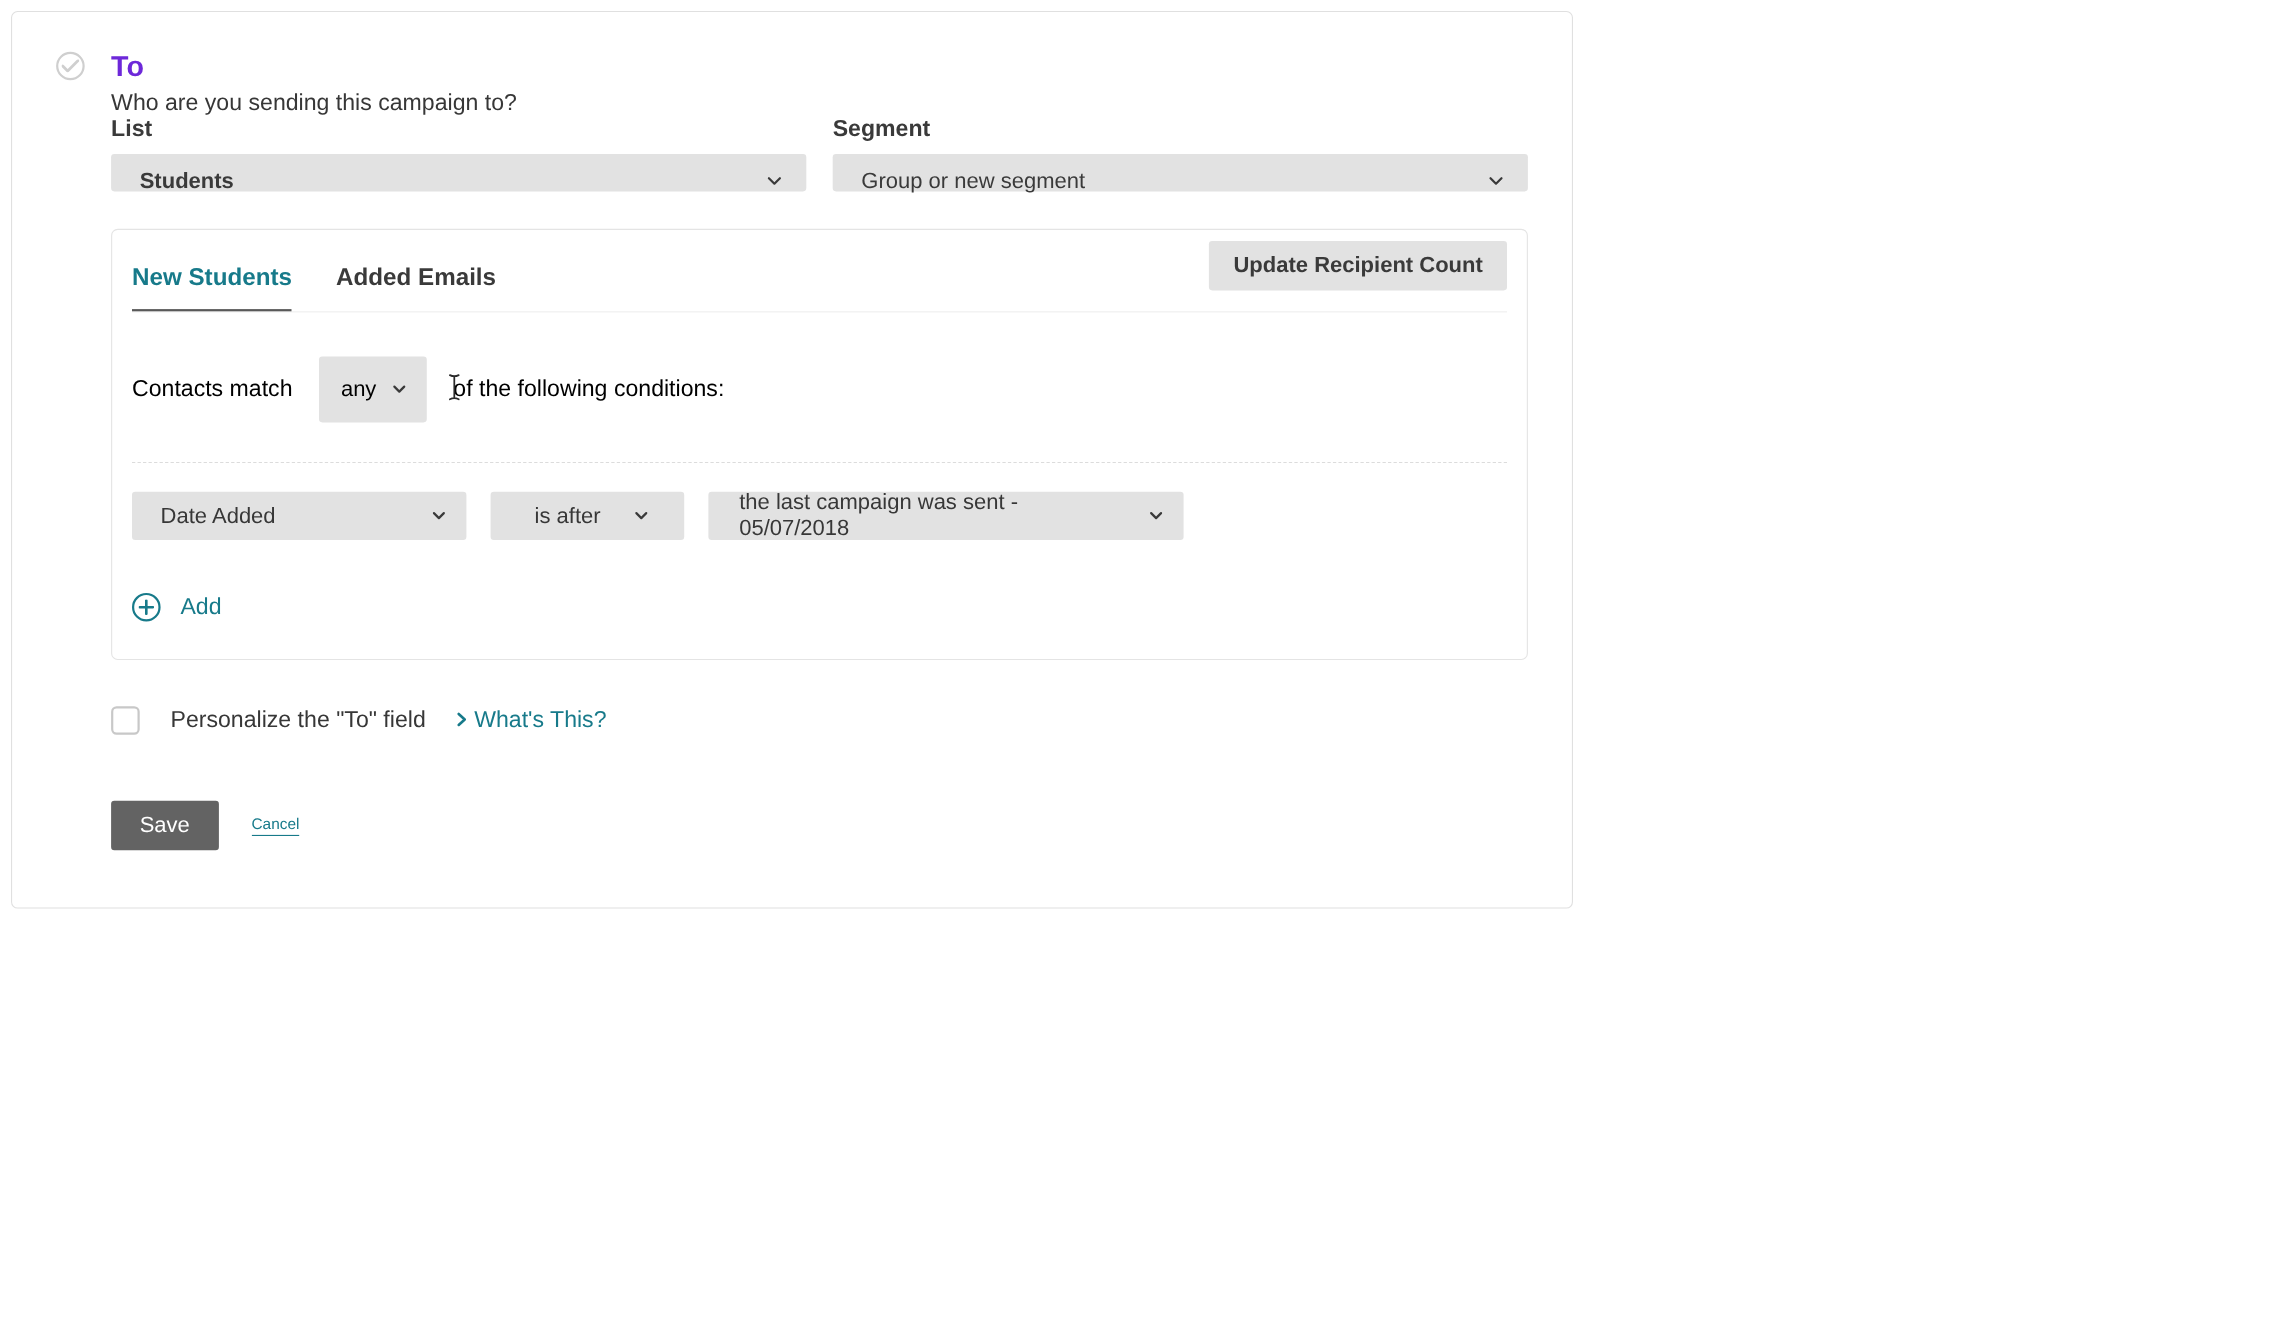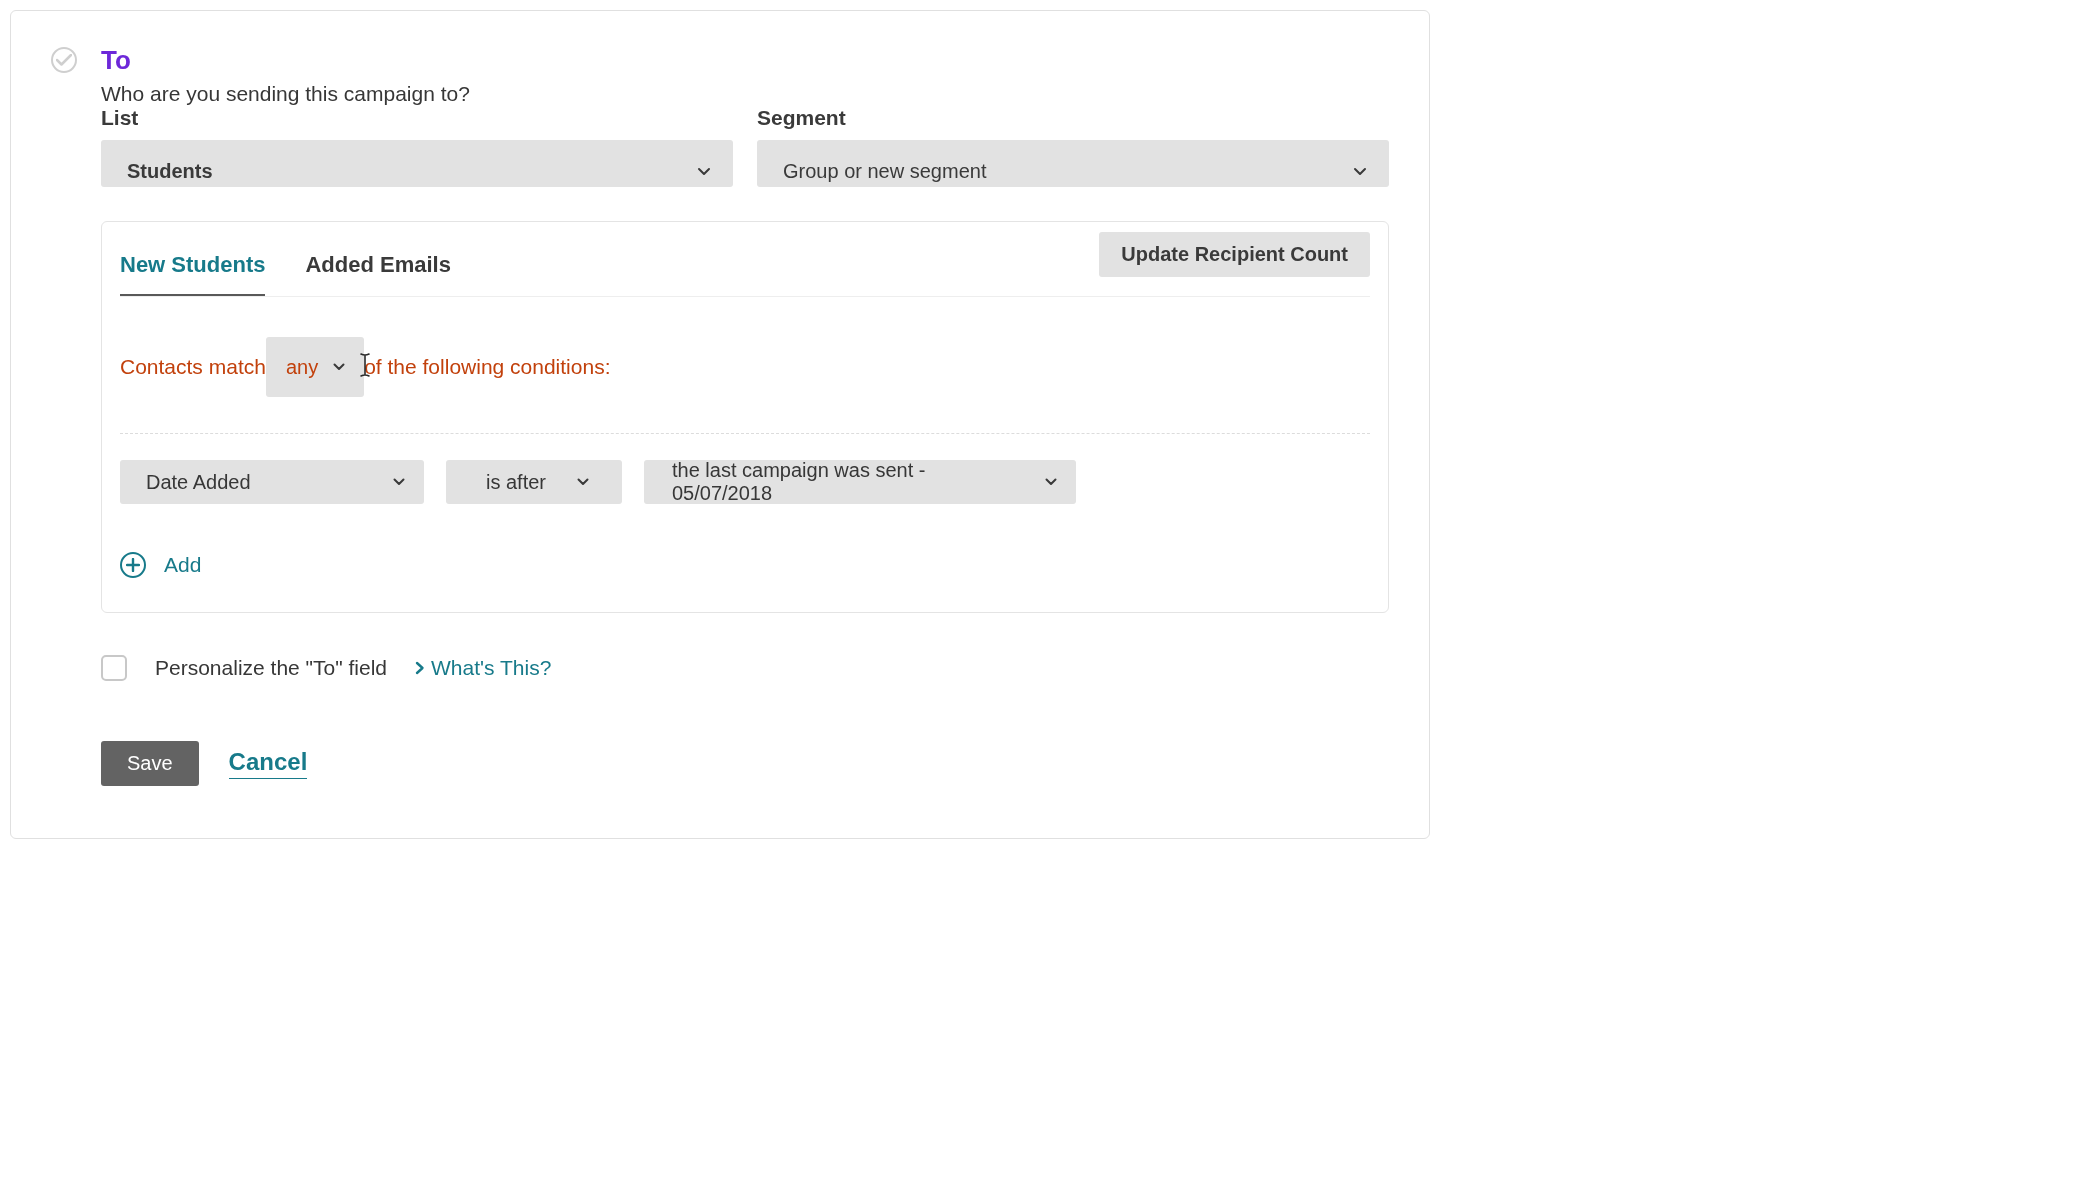--- a/index.html
+++ b/index.html
@@ -62,21 +62,21 @@
   .col label.field-label {
     display: block;
     font-size: 21px;
     font-weight: 600;
     color: #3a3a3a;
     margin-bottom: 10px;
   }
   .select-box {
     background: #e2e2e2;
     border-radius: 3px;
-    height: 47px;
+    height: 34px;
     display: flex;
     align-items: center;
     justify-content: space-between;
     padding: 16px 22px 0 26px;
     cursor: pointer;
     color: #3a3a3a;
     font-size: 20px;
   }
   .select-box.strong { font-weight: 600; }
   .chev {
@@ -119,23 +119,24 @@
     cursor: pointer;
     color: #3a3a3a;
   }
   .tab.active {
     color: #177a8a;
     border-bottom: 2px solid #595959;
   }
   .conditions-intro {
     display: flex;
     align-items: center;
+    gap: 24px;
     margin-top: 40px;
     font-size: 21px;
-    color: #c2410c;
+    color: #000000;
     padding-bottom: 36px;
     border-bottom: 1px dashed #dcdcdc;
     position: relative;
   }
   .small-select {
     background: #e2e2e2;
     border-radius: 3px;
     height: 60px;
     display: flex;
     align-items: center;
@@ -228,25 +229,24 @@
     background: #636363;
     color: #fff;
     font-size: 20px;
     font-weight: 500;
     padding: 11px 26px;
     border-radius: 3px;
     cursor: pointer;
   }
   .cancel-link {
     color: #177a8a;
-    font-size: 24px;
+    font-size: 14px;
     border-bottom: 1.5px solid #177a8a;
     padding-bottom: 2px;
     cursor: pointer;
-    font-weight: bold;
   }
 </style>
 </head>
 <body>
 
 <div class="page">
   <div class="card">
 
     <div class="header-row">
       <div class="step-icon">

